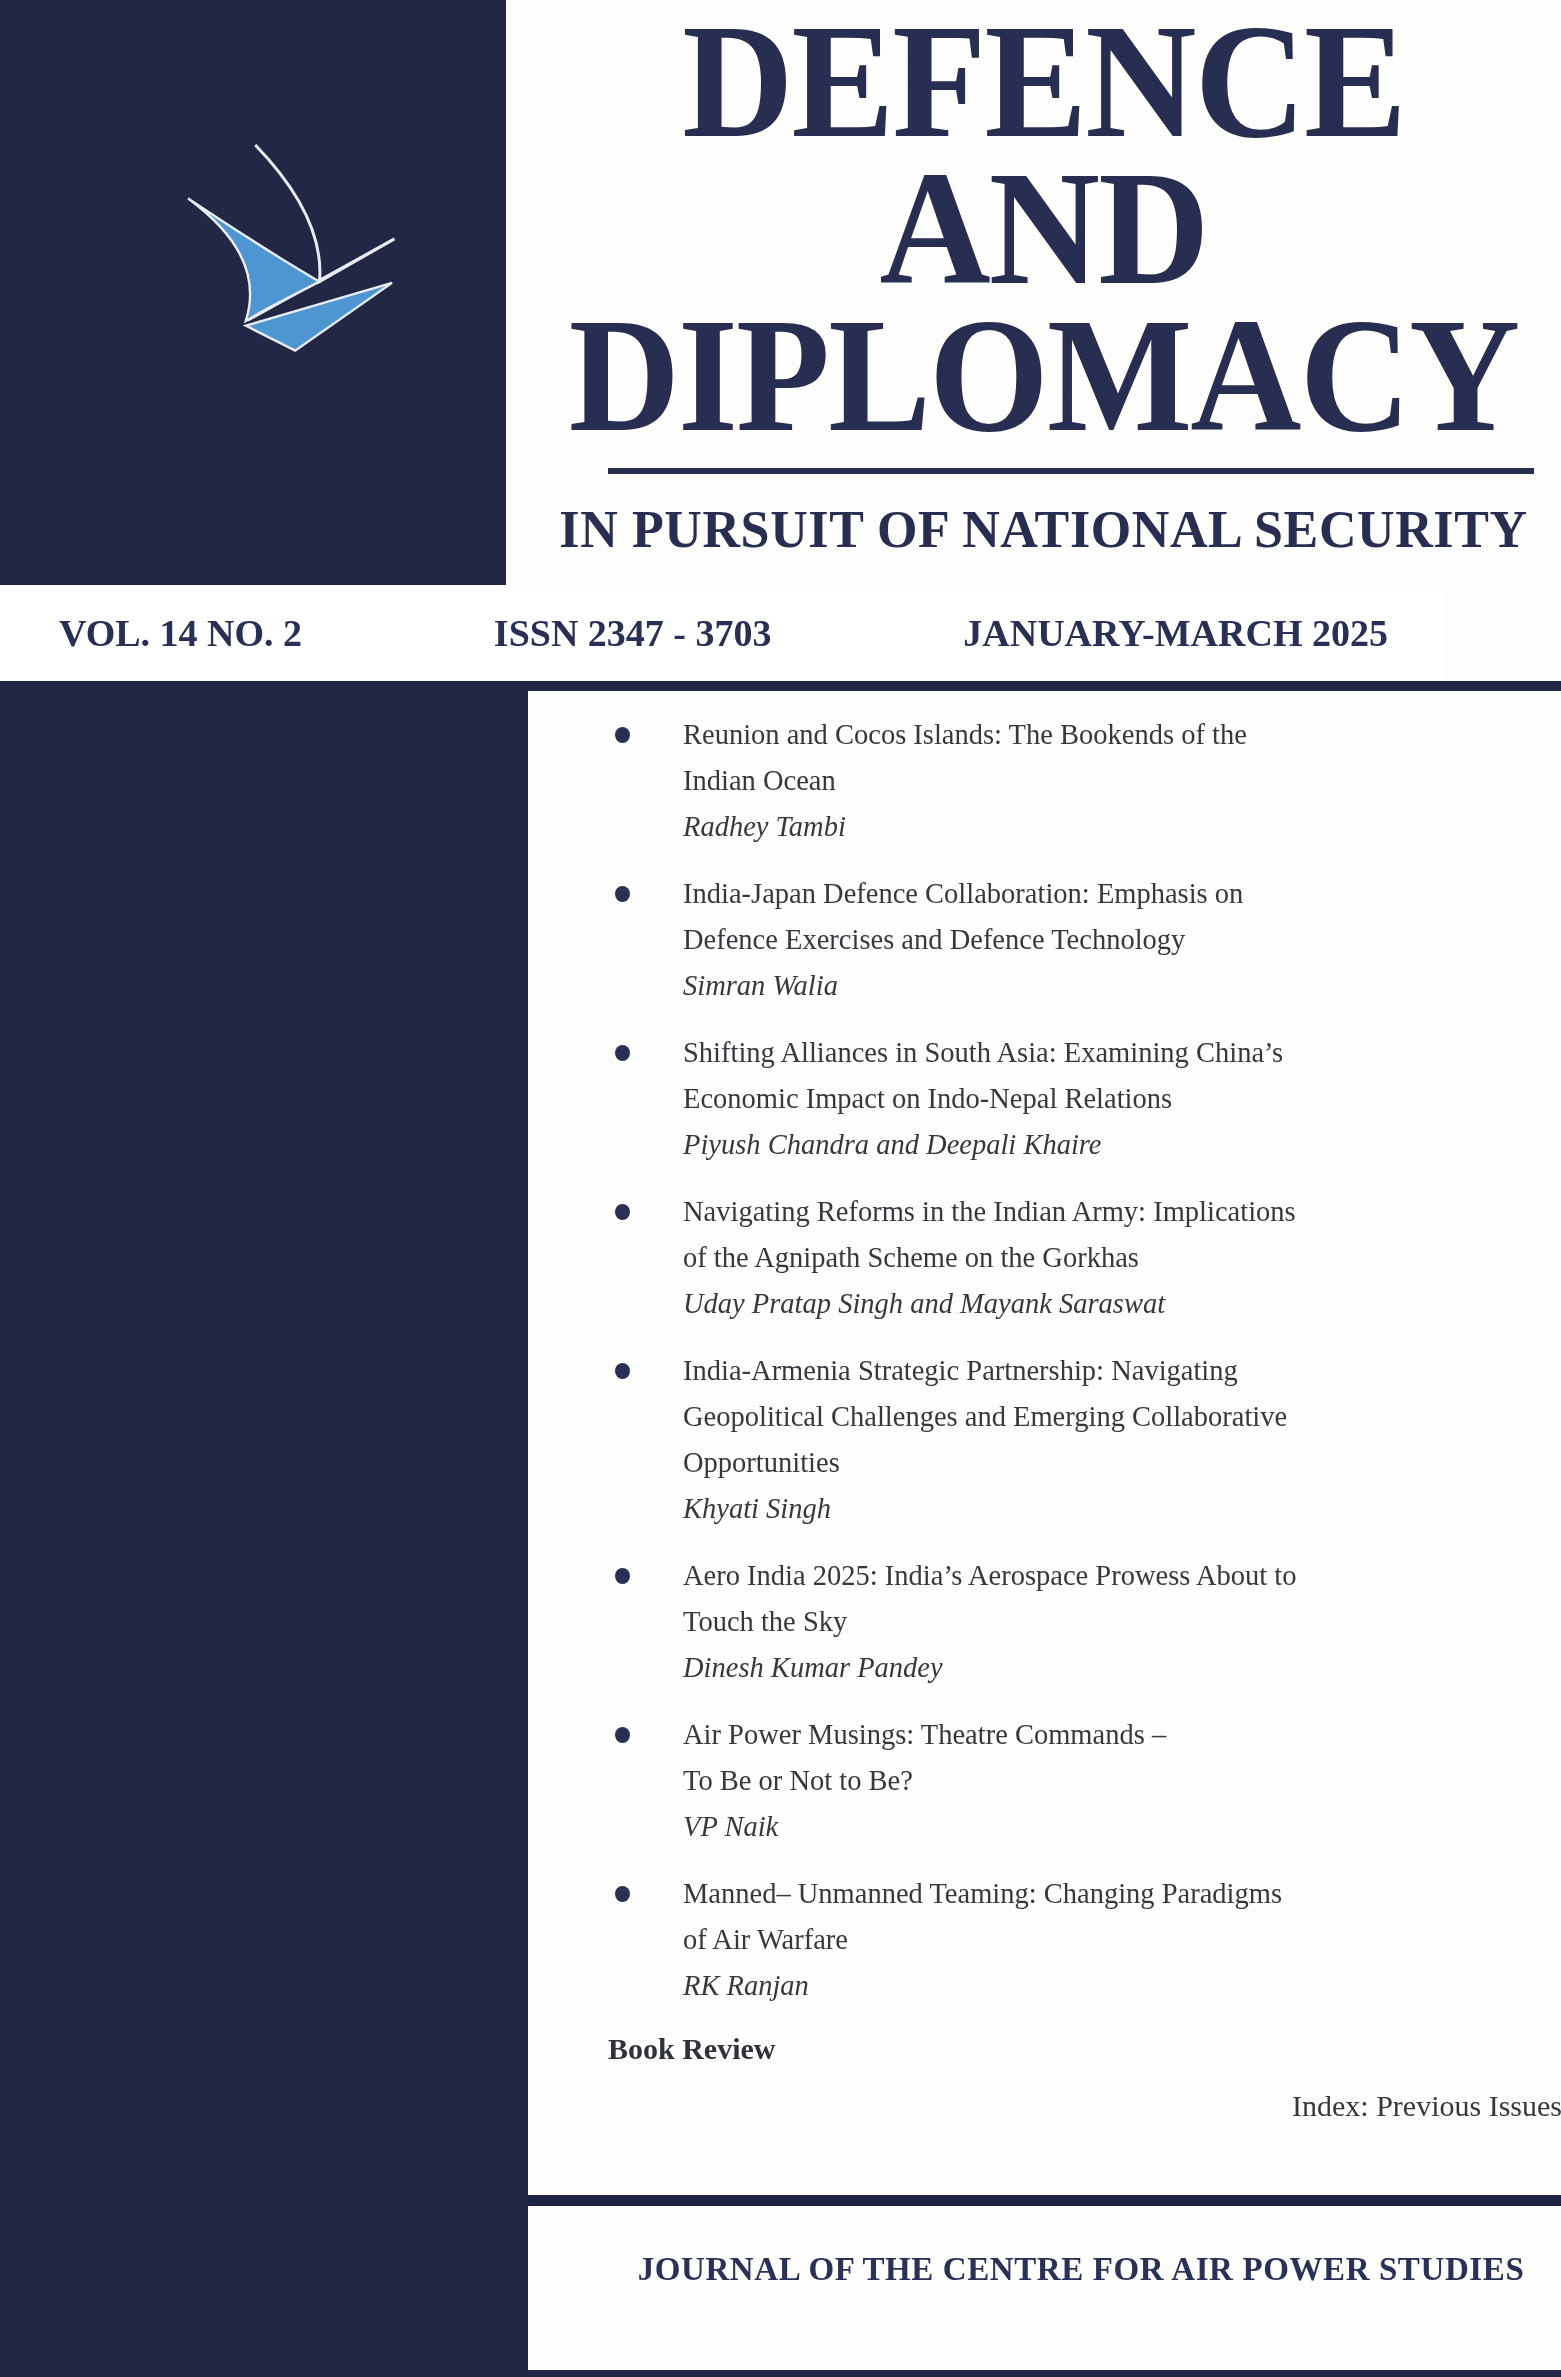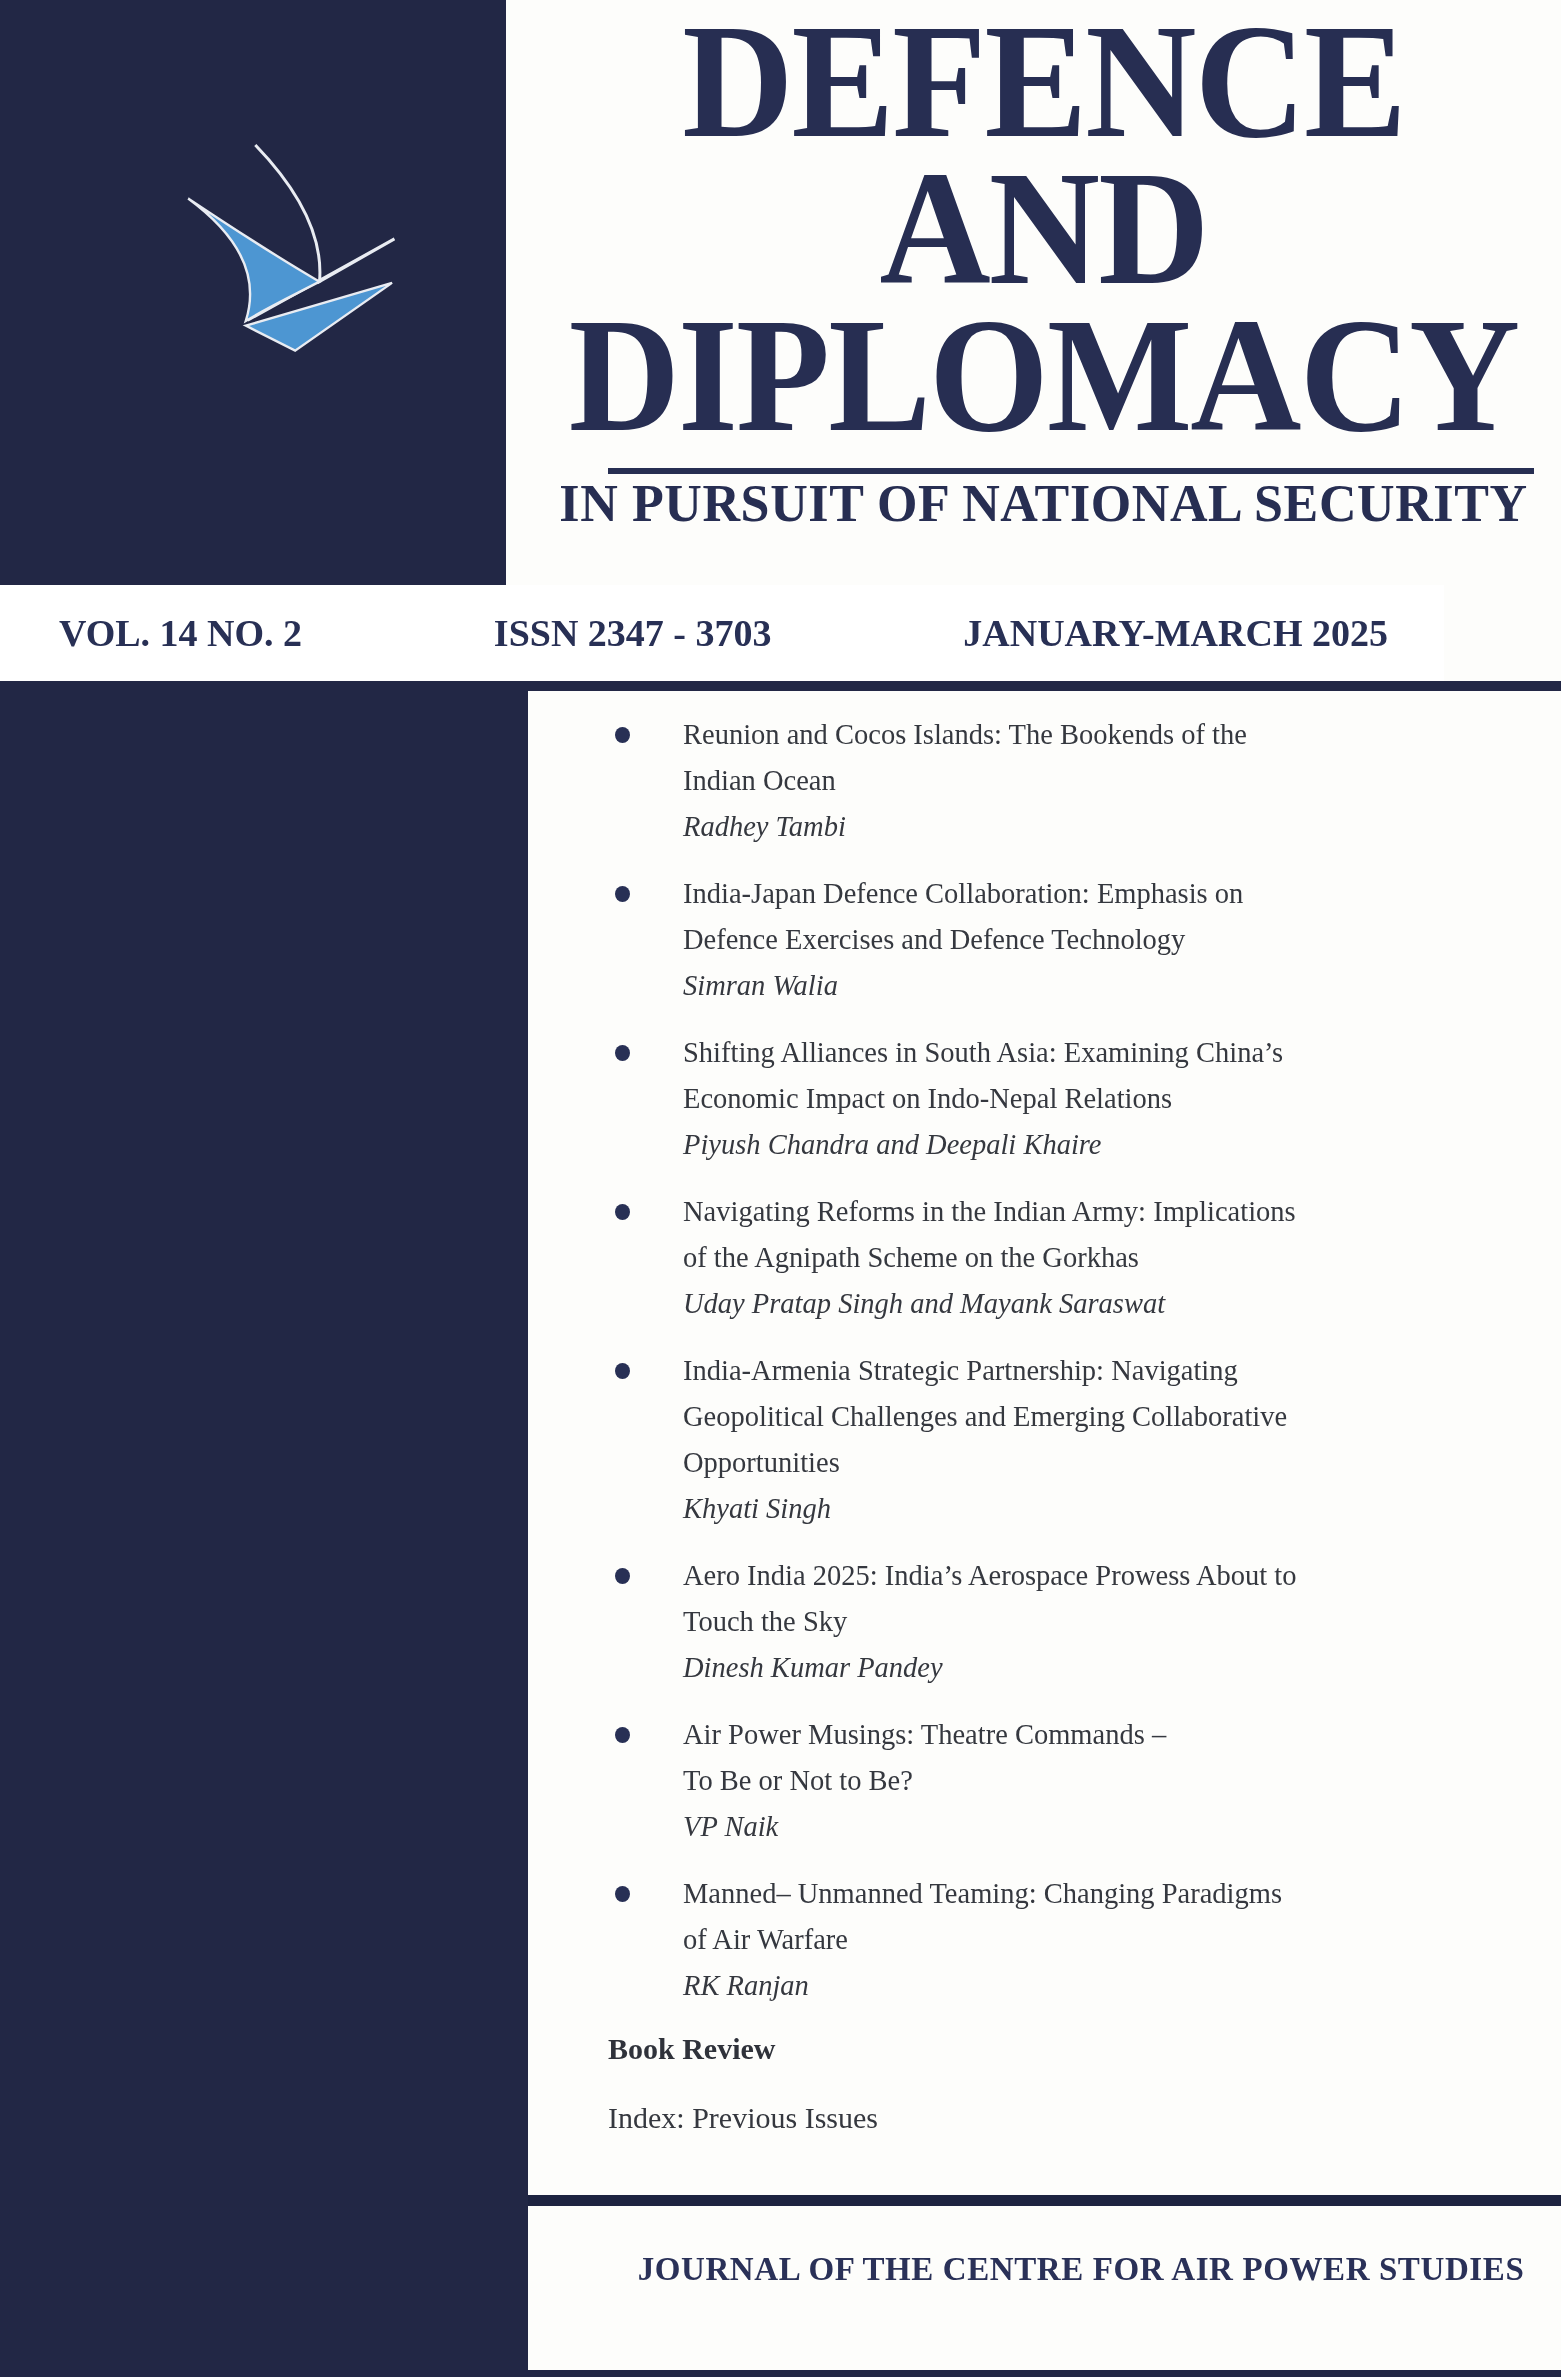--- a/index.html
+++ b/index.html
@@ -23,21 +23,21 @@
     text-align:center;color:#272e52;
   }
   .m-line{
     font-size:154px;line-height:147px;font-weight:bold;
     letter-spacing:-1.9px;white-space:nowrap;
     transform:scaleY(1.06);transform-origin:50% 60%;
   }
   .m-line:first-child{margin-top:8.7px;}
   .m-rule{height:5.6px;background:#272e52;margin:18.6px 27px 0 82px;}
   .m-subtitle{
-    font-size:52px;font-weight:bold;letter-spacing:0.6px;
+    margin-top:26px;font-size:52px;font-weight:bold;letter-spacing:0.6px;
     white-space:nowrap;color:#272e52;text-align:center;
   }
   
   .info-bar{
     position:absolute;left:0;top:585px;width:1444px;height:96px;
     background:#ffffff;
     display:flex;align-items:center;justify-content:space-between;
     padding:0 56px 0 59px;box-sizing:border-box;
     font-size:38px;font-weight:600;color:#283055;white-space:nowrap;
   }
@@ -60,22 +60,22 @@
     position:absolute;left:87px;top:15px;width:15px;height:16px;
     border-radius:50%;background:#283055;
   }
   .toc .title{font-size:28.5px;line-height:46px;white-space:pre-line;}
   .toc .authors{font-size:28.5px;line-height:45px;font-style:italic;}
   .book-review{
     padding-left:80px;margin-top:8.7px;
     font-size:30px;line-height:37px;font-weight:bold;color:#2f323a;
   }
   .index-line{
-    padding-left:80px;margin-top:32px;
-    font-size:30px;line-height:37px;color:#35383f;
+    padding-left:80px;margin-top:20px;
+    font-size:30px;line-height:37px;color:#35383f;text-align:right;
   }
   
   .footer-rule{
     position:absolute;left:528px;top:2195px;width:1034px;height:11px;
     background:#1d2340;
   }
   .footer-text{
     position:absolute;left:528px;top:2251px;width:1106px;
     text-align:center;font-size:33px;font-weight:bold;letter-spacing:0.6px;
     color:#2a3158;white-space:nowrap;

